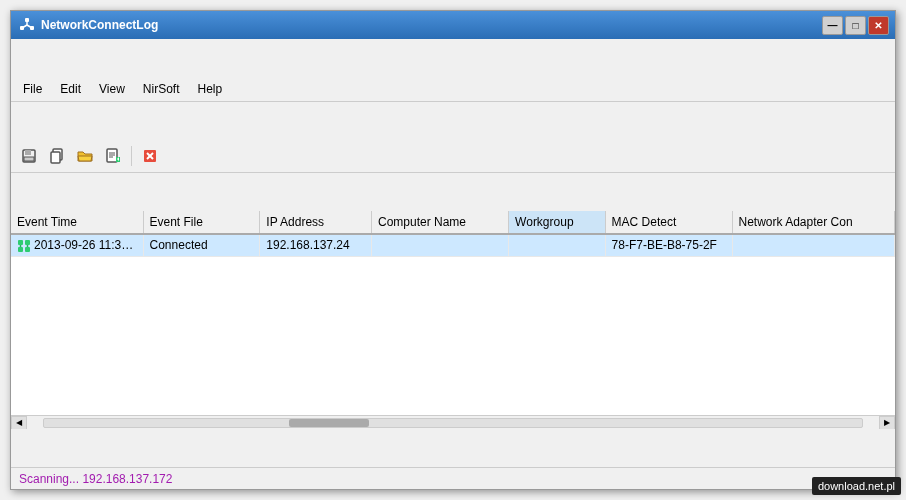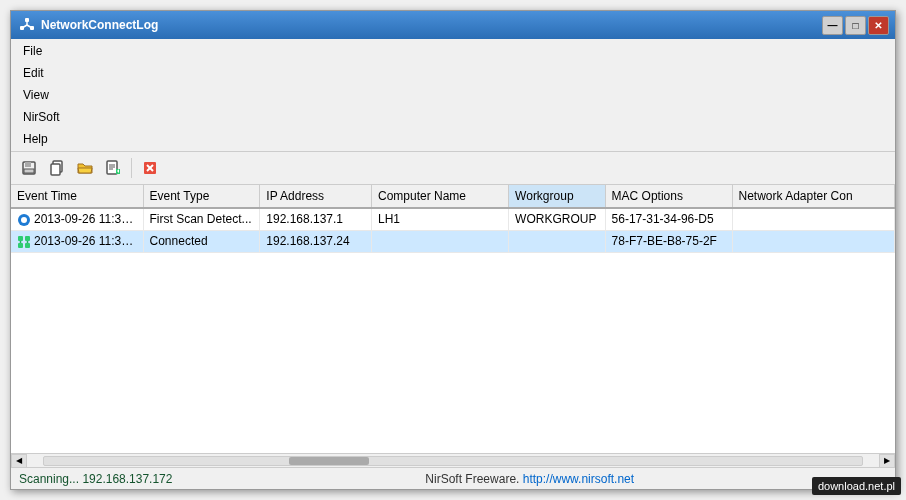--- a/index.html
+++ b/index.html
@@ -15,20 +15,21 @@
       width: 886px;
       height: 480px;
       background: #f0f0f0;
       border: 1px solid #999;
       box-shadow: 2px 2px 8px rgba(0,0,0,0.4);
       position: absolute;
       top: 10px;
       left: 10px;
       display: flex;
       flex-direction: column;
+      gap: 38px;
     }
     .title-bar {
       background: linear-gradient(to bottom, #4a90d9 0%, #2a6db5 100%);
       height: 28px;
       display: flex;
       align-items: center;
       justify-content: space-between;
       padding: 0 6px 0 8px;
       flex-shrink: 0;
     }
@@ -62,21 +63,20 @@
       font-weight: bold;
     }
     .title-btn.close { background: #c0392b; color: white; }
     .menu-bar {
       background: #f0f0f0;
       border-bottom: 1px solid #ccc;
       display: flex;
       padding: 2px 4px;
       gap: 2px;
       flex-shrink: 0;
-      flex-direction: column;
     }
     .menu-item {
       padding: 3px 8px;
       cursor: pointer;
       border-radius: 2px;
       font-size: 12px;
     }
     .toolbar {
       background: #f0f0f0;
       border-bottom: 1px solid #ccc;
@@ -203,21 +203,21 @@
       background: #f0f0f0;
       border-top: 1px solid #ccc;
       height: 22px;
       display: flex;
       align-items: center;
       padding: 0 8px;
       font-size: 12px;
       flex-shrink: 0;
       justify-content: space-between;
     }
-    .status-left { color: #14532d; }
+    .status-left { color: #a21caf; }
     .status-center { color: #333; text-align: center; flex: 1; }
     .status-center a { color: #0066cc; text-decoration: none; }
     .watermark {
       position: absolute;
       bottom: 5px;
       right: 5px;
       background: #222;
       color: white;
       font-size: 11px;
       padding: 3px 6px;
@@ -306,41 +306,29 @@
           <col class="col-type">
           <col class="col-ip">
           <col class="col-computer">
           <col class="col-workgroup">
           <col class="col-mac">
           <col class="col-adapter">
         </colgroup>
         <thead>
           <tr>
             <th>Event Time</th>
-            <th>Event Type</th>
+            <th>Event File</th>
             <th>IP Address</th>
             <th>Computer Name</th>
             <th class="active">Workgroup</th>
-            <th>MAC Options</th>
+            <th>MAC Detect</th>
             <th>Network Adapter Con</th>
           </tr>
         </thead>
         <tbody id="table-body">
-        <tr>
-              <td><svg width="14" height="14" viewBox="0 0 14 14" style="vertical-align:middle;margin-right:3px">
-                  <circle cx="7" cy="7" r="6" fill="#1e7bd4"></circle>
-                  <circle cx="7" cy="7" r="3" fill="white"></circle>
-                </svg>2013-09-26 11:30:37</td>
-              <td>First Scan Detect...</td>
-              <td>192.168.137.1</td>
-              <td>LH1</td>
-              <td>WORKGROUP</td>
-              <td>56-17-31-34-96-D5</td>
-              <td></td>
-            </tr>
             <tr class="row-selected">
               <td><svg width="14" height="14" viewBox="0 0 14 14" style="vertical-align:middle;margin-right:3px">
                   <rect x="1" y="1" width="5" height="5" rx="1" fill="#2ecc71"></rect>
                   <rect x="8" y="1" width="5" height="5" rx="1" fill="#2ecc71"></rect>
                   <rect x="1" y="8" width="5" height="5" rx="1" fill="#2ecc71"></rect>
                   <rect x="8" y="8" width="5" height="5" rx="1" fill="#2ecc71"></rect>
                   <line x1="3.5" y1="6" x2="3.5" y2="8" stroke="#27ae60" stroke-width="1.5"></line>
                   <line x1="10.5" y1="6" x2="10.5" y2="8" stroke="#27ae60" stroke-width="1.5"></line>
                 </svg>2013-09-26 11:31:01</td>
               <td>Connected</td>
@@ -360,19 +348,16 @@
         <div class="h-scroll-track">
           <div class="h-scroll-thumb"></div>
         </div>
         <div class="scroll-arrow">▶</div>
       </div>
     </div>
   </div>
 
   <div class="status-bar">
     <span class="status-left">Scanning...  192.168.137.172</span>
-    <span class="status-center">
-      <span>NirSoft Freeware.  </span><a href="#">http://www.nirsoft.net</a>
-    </span>
   </div>
 </div>
 
 <div class="watermark">download.net.pl</div>
 
 </body></html>

